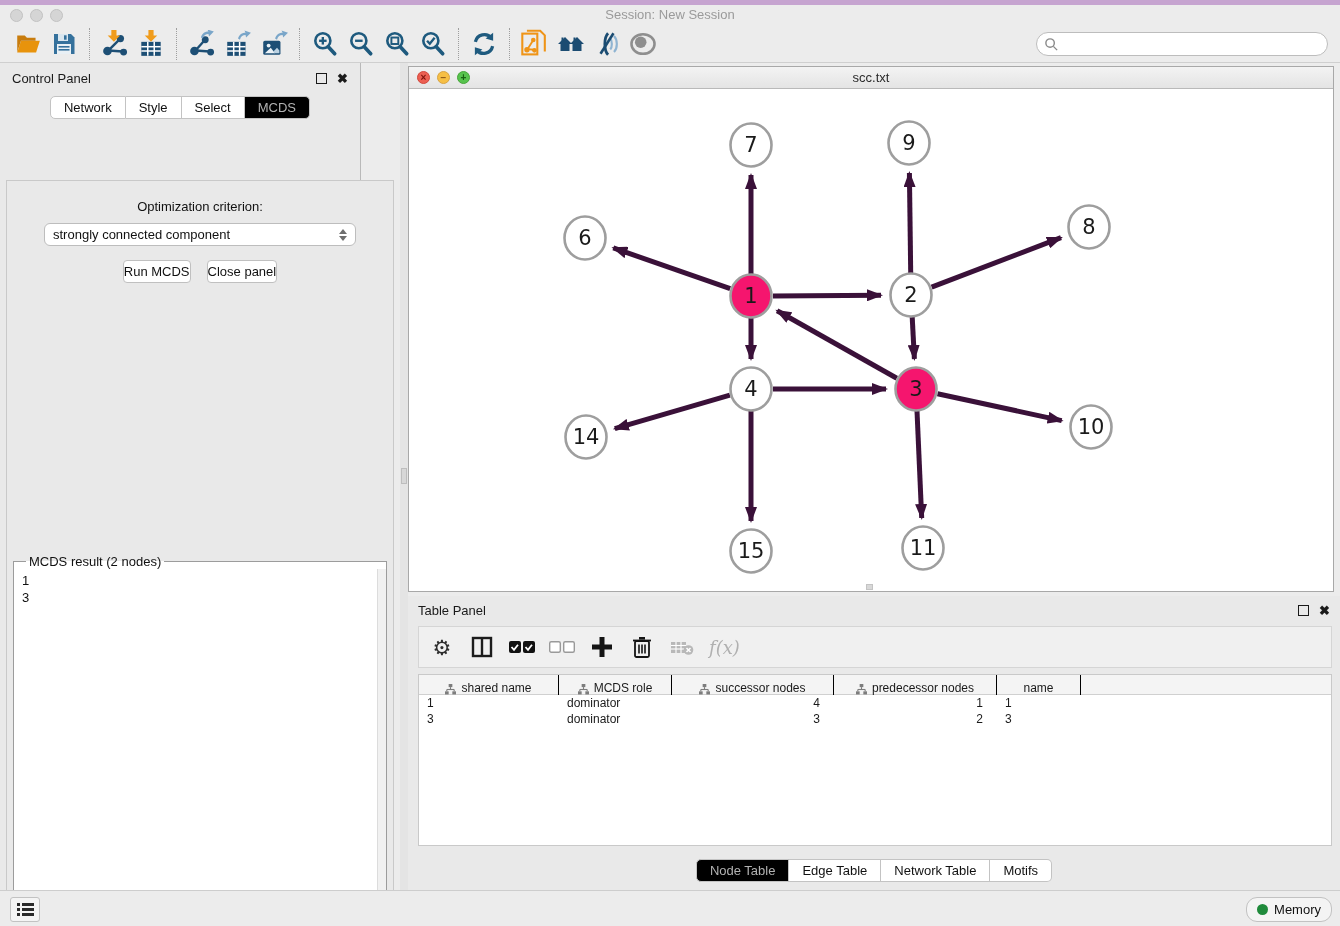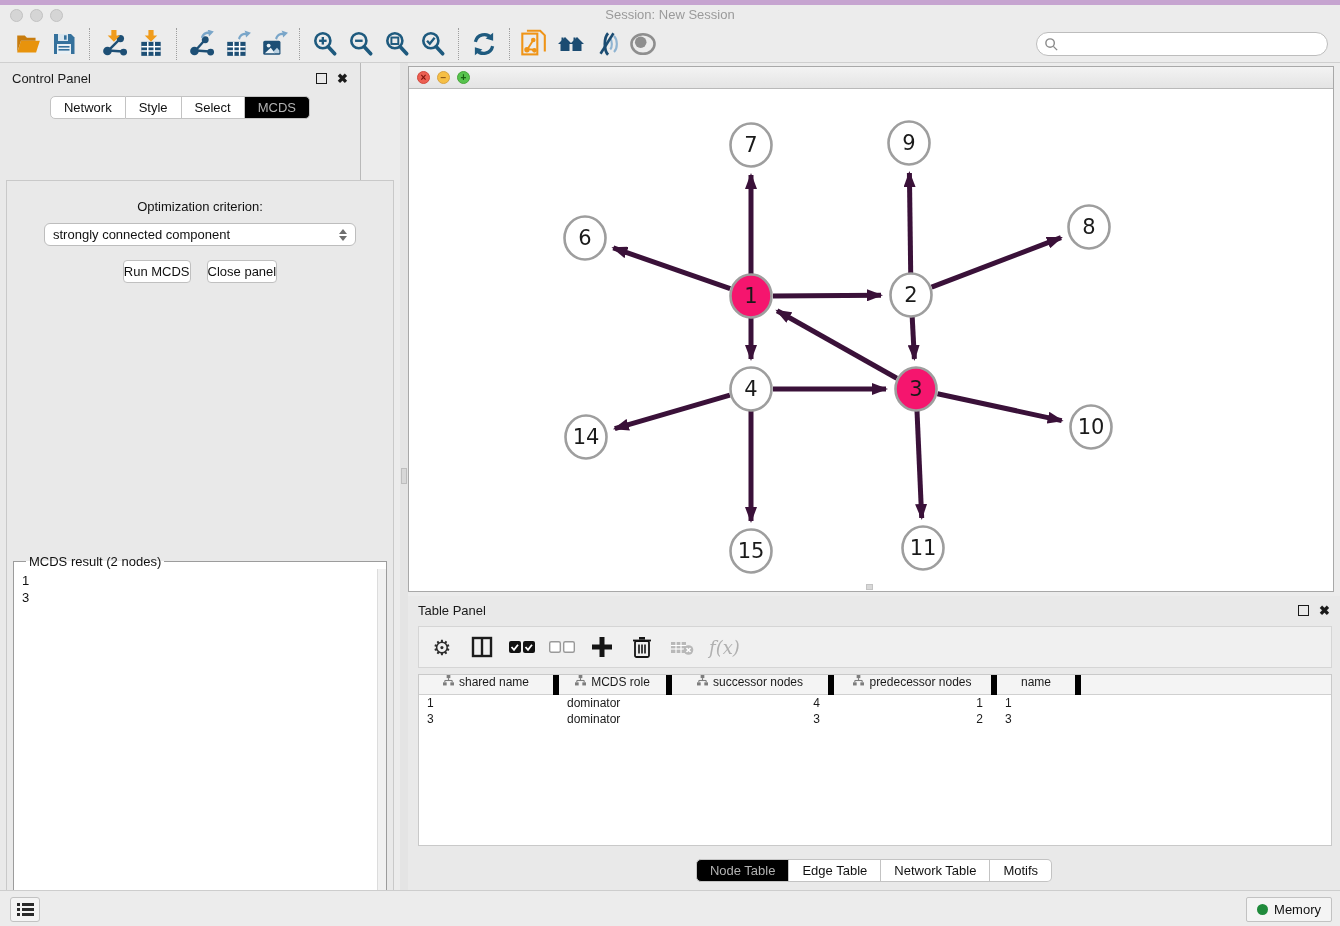--- a/index.html
+++ b/index.html
@@ -61,31 +61,31 @@
   
   .table-panel { position:absolute; top:596px; left:408px; width:932px; height:294px; background:#e9e9e9; }
   .tp-header { height:28px; display:flex; align-items:center; padding:0 10px; font-size:13px; color:#1a1a1a; }
   .tp-header .ph-title { flex:1; }
   .tp-toolbar { margin:2px 8px 0 10px; height:42px; background:#f0f0f0; border:1px solid #d5d5d5; display:flex; align-items:center; padding-left:10px; gap:14px; }
   .tp-tool { width:26px; height:26px; display:flex; align-items:center; justify-content:center; cursor:pointer; }
   .gear-glyph { font-size:21px; color:#2e2e2e; line-height:1; }
   .fx-label { font-size:18px; font-family:"DejaVu Serif", serif; font-style:italic; color:#b0b0b0; }
   .tp-table { margin:6px 8px 0 10px; background:#fff; border:1px solid #c9c9c9; height:172px; position:relative; overflow:hidden; }
   .thead { display:flex; background:#f4f4f4; border-bottom:1px solid #d0d0d0; height:20px; }
-  .th { display:flex; align-items:flex-start; justify-content:center; gap:5px; font-size:12px; color:#1a1a1a; border-right:6px solid #000000; height:20px; }
+  .th { display:flex; align-items:flex-end; justify-content:center; gap:5px; font-size:12px; color:#1a1a1a; border-right:1px solid #000000; height:20px; }
   .trow { display:flex; height:16px; font-size:12px; color:#1a1a1a; }
   .td { padding:1px 0 0 0; }
   .al { padding-left:8px; text-align:left; }
   .ar { padding-right:14px; text-align:right; }
   .w0 { width:140px; } .w1 { width:113px; } .w2 { width:162px; } .w3 { width:163px; } .w4 { width:84px; }
   .tp-tabs { display:flex; justify-content:center; margin-top:13px; }
   
   .statusbar { position:absolute; top:890px; left:0; width:1340px; height:36px; background:#ececec; border-top:1px solid #cdcdcd; }
   .status-btn { position:absolute; top:6px; width:30px; height:25px; background:#f4f4f4; border:1px solid #c2c2c2; border-radius:3px; display:flex; align-items:center; justify-content:center; cursor:pointer; }
-  .mem-btn { position:absolute; right:8px; top:6px; height:25px; background:#f4f4f4; border:1px solid #c2c2c2; border-radius:2px; display:flex; align-items:center; gap:6px; padding:0 10px; font-size:13px; color:#111; cursor:pointer; }
+  .mem-btn { position:absolute; right:8px; top:6px; height:25px; background:#f4f4f4; border:1px solid #c2c2c2; border-radius:11px; display:flex; align-items:center; gap:6px; padding:0 10px; font-size:13px; color:#111; cursor:pointer; }
   .mem-dot { width:11px; height:11px; border-radius:50%; background:#1f8a3b; }
 </style>
 </head>
 <body>
 
 <div class="accent-strip"></div>
 <div class="titlebar">
   <span class="tl-dot" style="left:10px"></span>
   <span class="tl-dot" style="left:30px"></span>
   <span class="tl-dot" style="left:50px"></span>
@@ -289,20 +289,21 @@
 
 <div class="splitter">
     <span class="grip"></span>
   </div>
 
 <div class="net-frame">
   <div class="net-titlebar">
     <span class="traffic t-red">×</span>
     <span class="traffic t-yellow">−</span>
     <span class="traffic t-green">+</span>
+    <span class="nt-title">scc.txt</span>
   </div>
   <div class="net-canvas">
     <svg viewBox="0 0 924 502" width="924" height="502">
         <defs>
           <marker id="arrow" viewBox="0 0 16 12" refX="14" refY="6" markerWidth="16" markerHeight="12" markerUnits="userSpaceOnUse" orient="auto">
             <path d="M0,0 L16,6 L0,12 Z" fill="#3A1139"></path>
           </marker>
         </defs>
         <line x1="342.0" y1="185.0" x2="342.0" y2="86.0" stroke="#3A1139" stroke-width="5" marker-end="url(#arrow)"></line>
         <line x1="321.2" y1="199.7" x2="204.3" y2="158.9" stroke="#3A1139" stroke-width="5" marker-end="url(#arrow)"></line>

